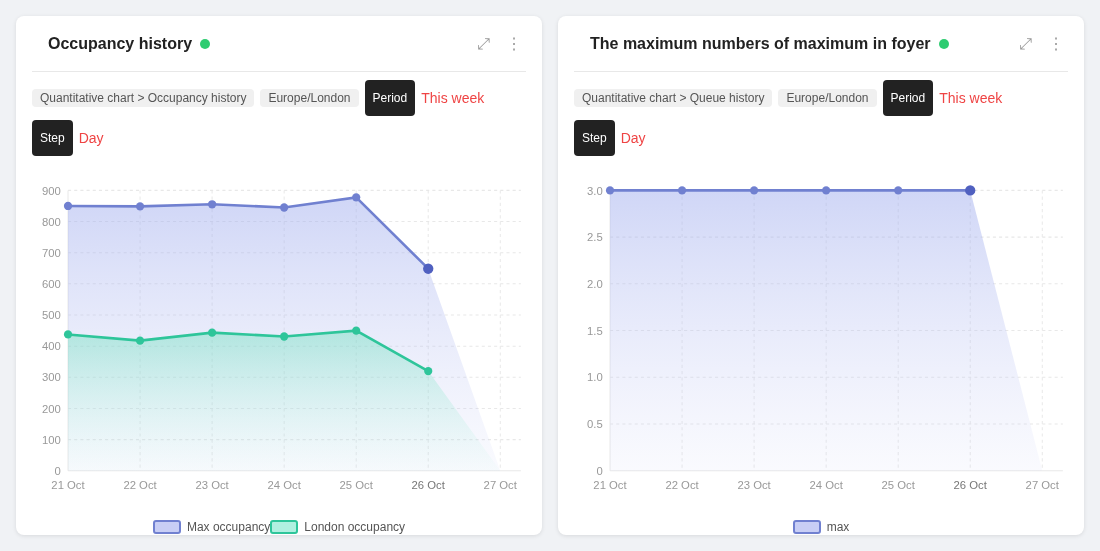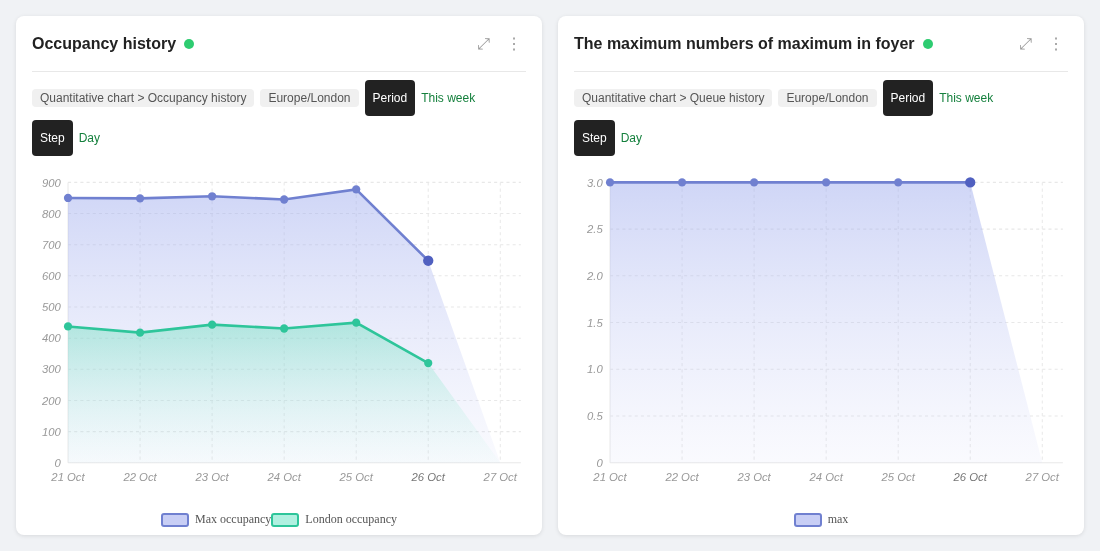--- a/index.html
+++ b/index.html
@@ -24,20 +24,21 @@
       flex: 1;
       height: 519px;
       display: flex;
       flex-direction: column;
     }
     .card-header {
       display: flex;
       align-items: center;
       justify-content: space-between;
       margin-bottom: 8px;
+      margin-left: 16px;
     }
     .card-title-row {
       display: flex;
       align-items: center;
       gap: 8px;
     }
     .card-title {
       font-size: 16px;
       font-weight: 600;
       color: #222;
@@ -80,39 +81,37 @@
       color: #555;
     }
     .tag-dark {
       background: #222;
       color: #fff;
       border-radius: 4px;
       padding: 11px 8px;
       font-size: 12px;
     }
     .tag-plain {
-      font-size: 12px;
-      color: #15803d;
+      font-size: 14px;
+      color: #ef4444;
     }
     .chart-area {
       flex: 1;
       position: relative;
-      margin-top: 12px;
-      font-style: italic;
+      margin-top: 20px;
     }
     svg.chart-svg {
       width: 100%;
       height: 100%;
     }
     .legend-row {
       display: flex;
       align-items: center;
       padding-top: 8px;
       justify-content: center;
-      font-family: Liberation Serif, serif;
     }
     .legend-item {
       display: flex;
       align-items: center;
       gap: 6px;
       font-size: 12px;
       color: #555;
     }
     .legend-box {
       width: 28px;

